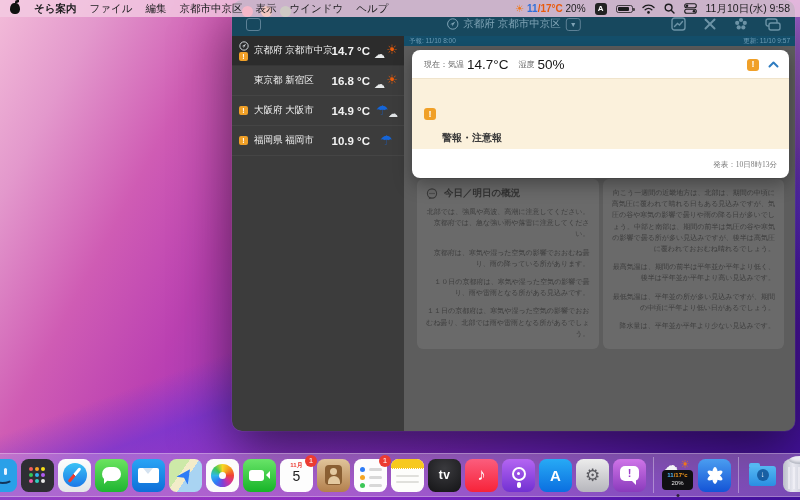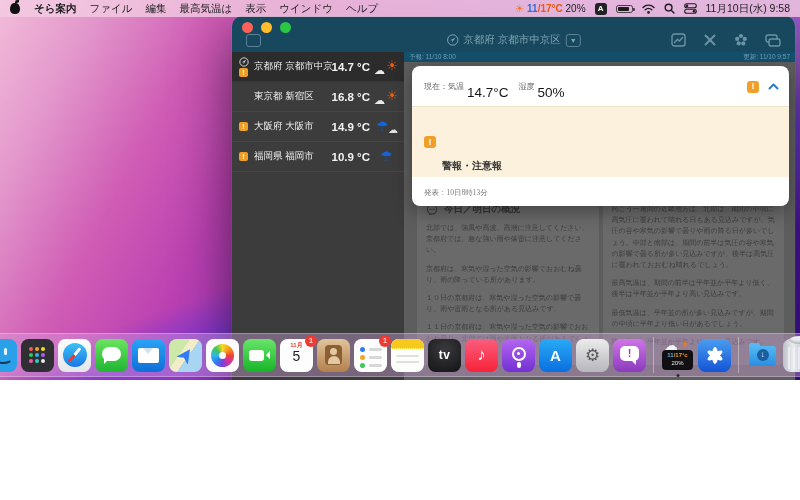--- a/index.html
+++ b/index.html
@@ -1,19 +1,19 @@
 <!DOCTYPE html>
 <html><head>
 <meta charset="utf-8">
 <style>
   * { margin:0; padding:0; box-sizing:border-box; }
   html,body { width:800px; height:500px; }
   body { font-family:"Liberation Sans","DejaVu Sans",sans-serif; -webkit-font-smoothing:antialiased; }
 
-  .screen { position:relative; width:800px; height:380px; overflow:hidden;
+  .screen { position:relative; width:800px; height:500px; overflow:hidden;
     background:
       linear-gradient(160deg, rgba(120,80,235,0) 55%, rgba(90,50,220,.55) 62%, rgba(60,20,180,.0) 78%),
       linear-gradient(205deg, rgba(255,210,235,.35) 8%, rgba(255,255,255,0) 30%),
       linear-gradient(118deg, #f3bcd9 0%, #e398cc 10%, #cf5cb4 22%, #bb41b2 33%, #a335c0 45%, #8a2cc6 58%, #6f22c2 72%, #5517ae 86%, #42119c 100%);
     padding-left: 40px;
   }
 
   
   .menubar { position:absolute; top:0; left:0; right:0; height:17px;
     background:rgba(243,203,226,.82); display:flex; align-items:center;
@@ -32,21 +32,21 @@
   .mwx .hi { color:#e8590c; font-weight:bold; }
   .mwx .pp { color:#222; }
   .inputsrc { width:12px; height:12px; background:#222; border-radius:3px; color:#fff;
     font-size:8px; font-weight:bold; display:flex; align-items:center; justify-content:center; }
   .batt { position:relative; width:17px; height:8px; border:1px solid rgba(20,20,20,.75); border-radius:2.5px; }
   .batt::before { content:""; position:absolute; left:1px; top:1px; bottom:1px; width:11px; background:#1c1c1e; border-radius:1px; }
   .batt::after { content:""; position:absolute; right:-3px; top:2px; width:2px; height:3px; background:rgba(20,20,20,.7); border-radius:0 1px 1px 0; }
   .clock { white-space:nowrap; font-size:10.5px; }
 
   
-  .window { position:absolute; left:232px; top:16px; width:563px; height:431px;
+  .window { position:absolute; left:232px; top:0; width:563px; height:431px;
     border-radius:10px; overflow:hidden; box-shadow:0 22px 55px rgba(0,0,0,.55), 0 0 0 .5px rgba(255,255,255,.15);
     display:flex; flex-direction:column; z-index:10; }
   .titlebar { height:36px; background:#17485e; position:relative; flex:0 0 36px; }
   .lights { position:absolute; left:10px; top:6px; display:flex; gap:8px; }
   .light { width:11px; height:11px; border-radius:50%; }
   .light.r { background:#ff5f57; } .light.y { background:#febc2e; } .light.g { background:#28c840; }
   .tb-row { position:absolute; left:0; right:0; bottom:3px; height:18px; display:flex; align-items:center; }
   .sb-toggle { margin-left:14px; width:15px; height:13px; border:1.5px solid #5d8196; border-radius:3px; }
   .tb-center { position:absolute; left:50%; transform:translateX(-50%); display:flex; align-items:center; gap:5px; color:#7fa3b5; font-size:10.5px; }
   .tb-dd { width:15px; height:13px; border:1.5px solid #5d8196; border-radius:3px; color:#7fa3b5;
@@ -71,28 +71,28 @@
   .wx .sun { color:#ea5d0b; font-size:13px; right:0; top:2px; }
   .wx .cld { color:#e8ebec; font-size:11px; left:0; bottom:1px; text-shadow:0 0 1px rgba(0,0,0,.25); }
   .wx .umb { color:#1565d8; font-size:14px; left:2px; top:2px; }
   .wx .cld2 { color:#dfe3e5; font-size:10px; right:0; bottom:2px; }
   .wx.center .umb { left:6px; }
 
   
   .main { flex:1; display:flex; flex-direction:column; min-width:0; }
   .infobar { height:10px; flex:0 0 10px; background:#144f6b; display:flex; align-items:center;
     justify-content:space-between; padding:0 5px; font-size:6.5px; color:#6f9fb8; }
-  .content { flex:1; position:relative; background:#5d5d5d; }
+  .content { flex:1; position:relative; background:#5d5d5d;text-align:right; }
 
   
   .popup { position:absolute; left:8px; top:4px; width:377px; border-radius:8px; overflow:hidden;
     background:#fff; box-shadow:0 6px 18px rgba(0,0,0,.35); z-index:5; }
   .currow { display:flex; align-items:center; padding:7px 10px 6px 12px; }
   .currow .sl { font-size:8px; color:#666; margin-right:3px; }
-  .currow .bv { font-size:13.5px; color:#161616; font-weight:500; margin-right:10px;margin-top:12px; }
+  .currow .bv { font-size:13.5px; color:#161616; font-weight:500; margin-right:10px; }
   .currow .right { margin-left:auto; display:flex; align-items:center; gap:9px; }
   .warnbadge.big { width:12px; height:12px; font-size:9px; border-radius:3px; }
   .alert-head { background:#fbf1dc; padding:4px 12px; display:flex; align-items:center; gap:6px;
     border-top:1px solid #f0e4cc; }
   .alert-head .ttl { font-size:10px; font-weight:bold; color:#3a3a3a;margin-top:48px; }
   .alert-body { padding:6px 12px 8px; }
   .alert-body .msg { font-size:8px; color:#4a4a4a; }
   .alert-body .iss { font-size:7.5px; color:#7a7a7a; margin-top:5px;font-family:Liberation Serif, serif; }
   .advrow { margin-top:6px; display:flex; align-items:center; gap:7px; }
   .advrow .lbl { font-size:7.5px; color:#555; }
@@ -251,21 +251,21 @@
 </head>
 <body>
 
 <div class="screen">
 
   <div class="menubar">
     <span class="apple"></span>
     <span class="mitem app">そら案内</span>
     <span class="mitem">ファイル</span>
     <span class="mitem">編集</span>
-    <span class="mitem">最高気温は</span>
+    <span class="mitem">京都市中京区</span>
     <span class="mitem">表示</span>
     <span class="mitem">ウインドウ</span>
     <span class="mitem">ヘルプ</span>
     <span class="mspacer"></span>
     <div class="mstatus">
       <span class="mwx">
         <span class="sun-g">☀</span>
         <span><span class="lo">11</span><span class="hi">/17°C</span> <span class="pp">20%</span></span>
       </span>
       <span class="inputsrc">A</span>

